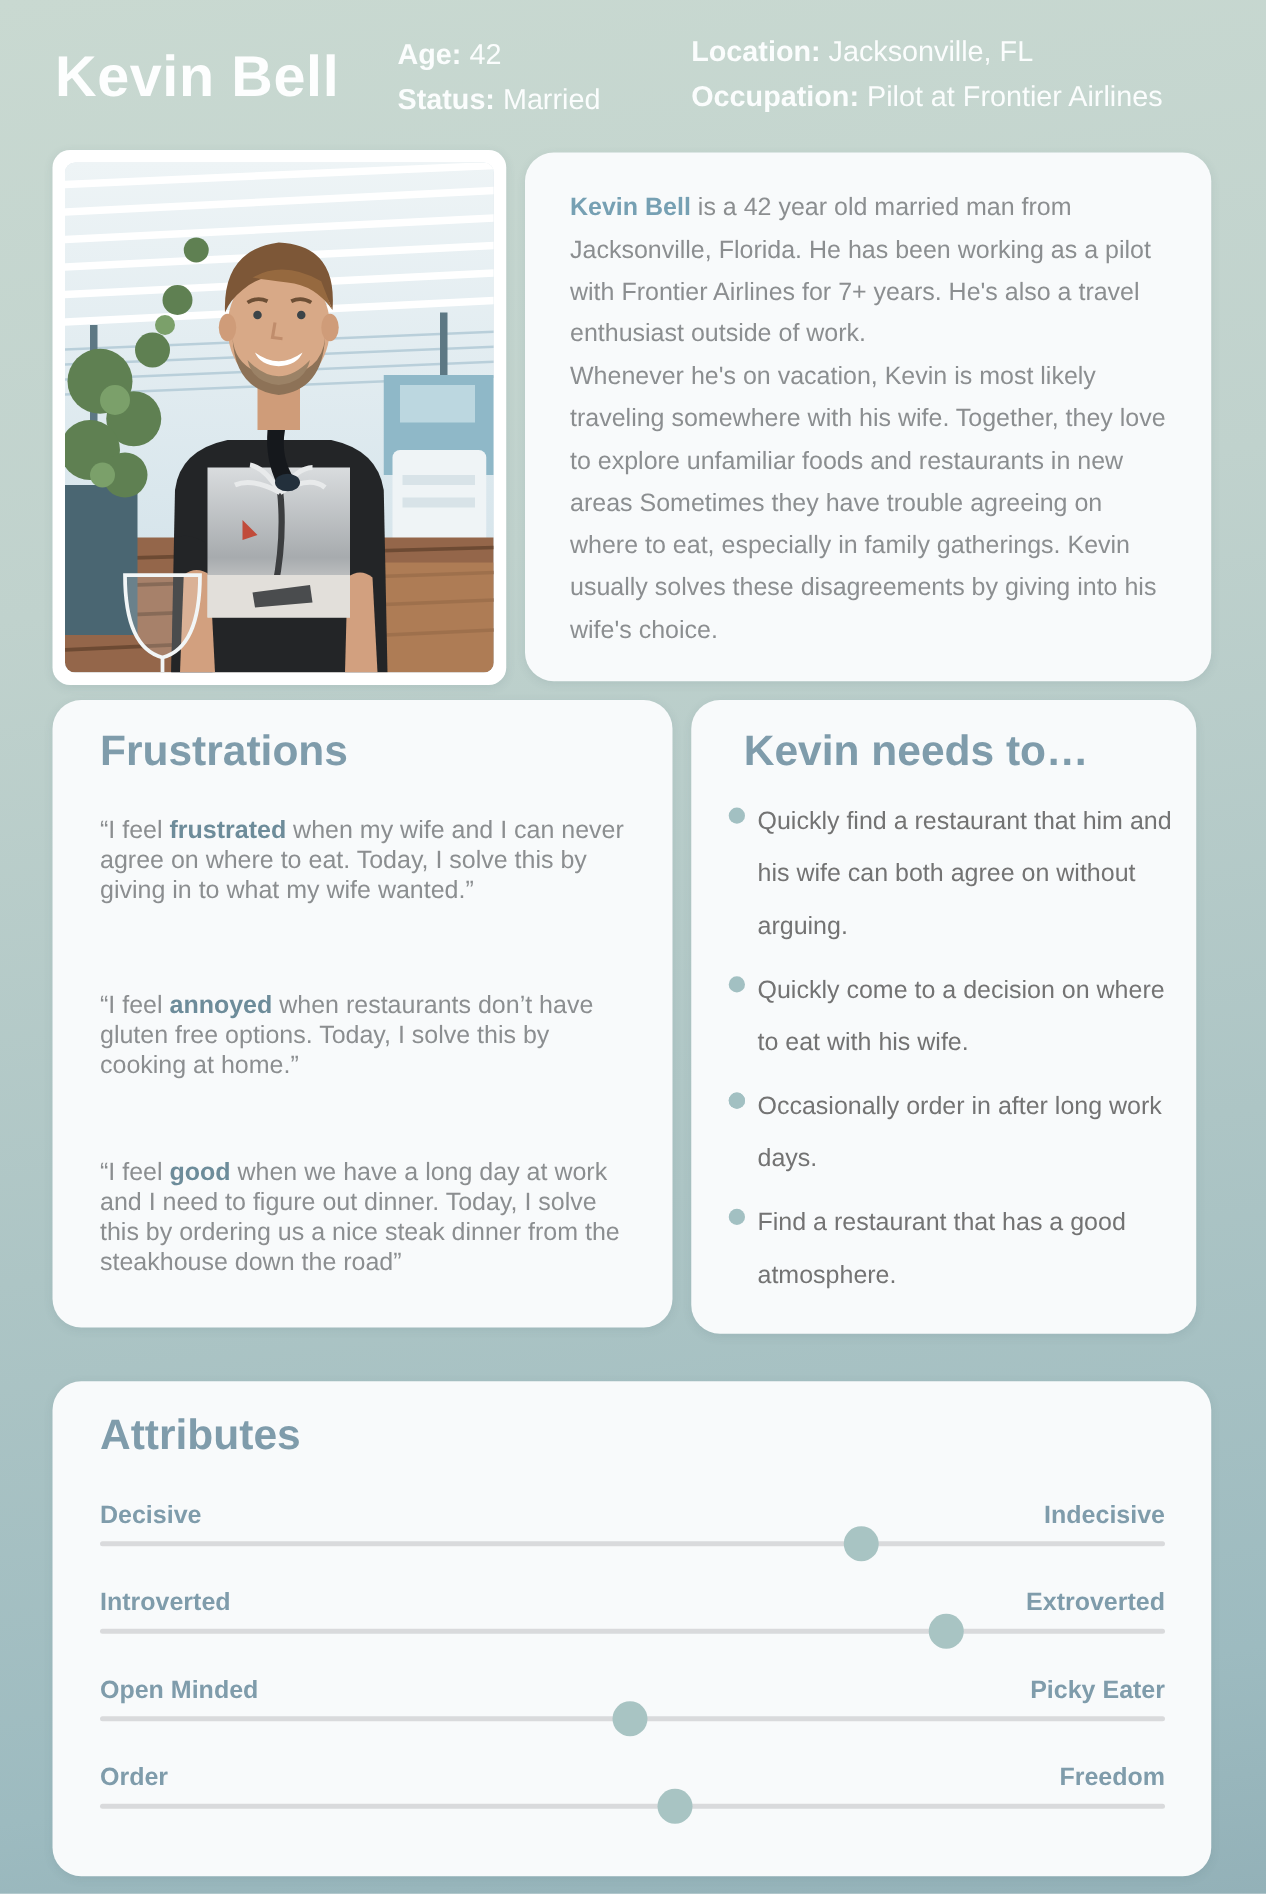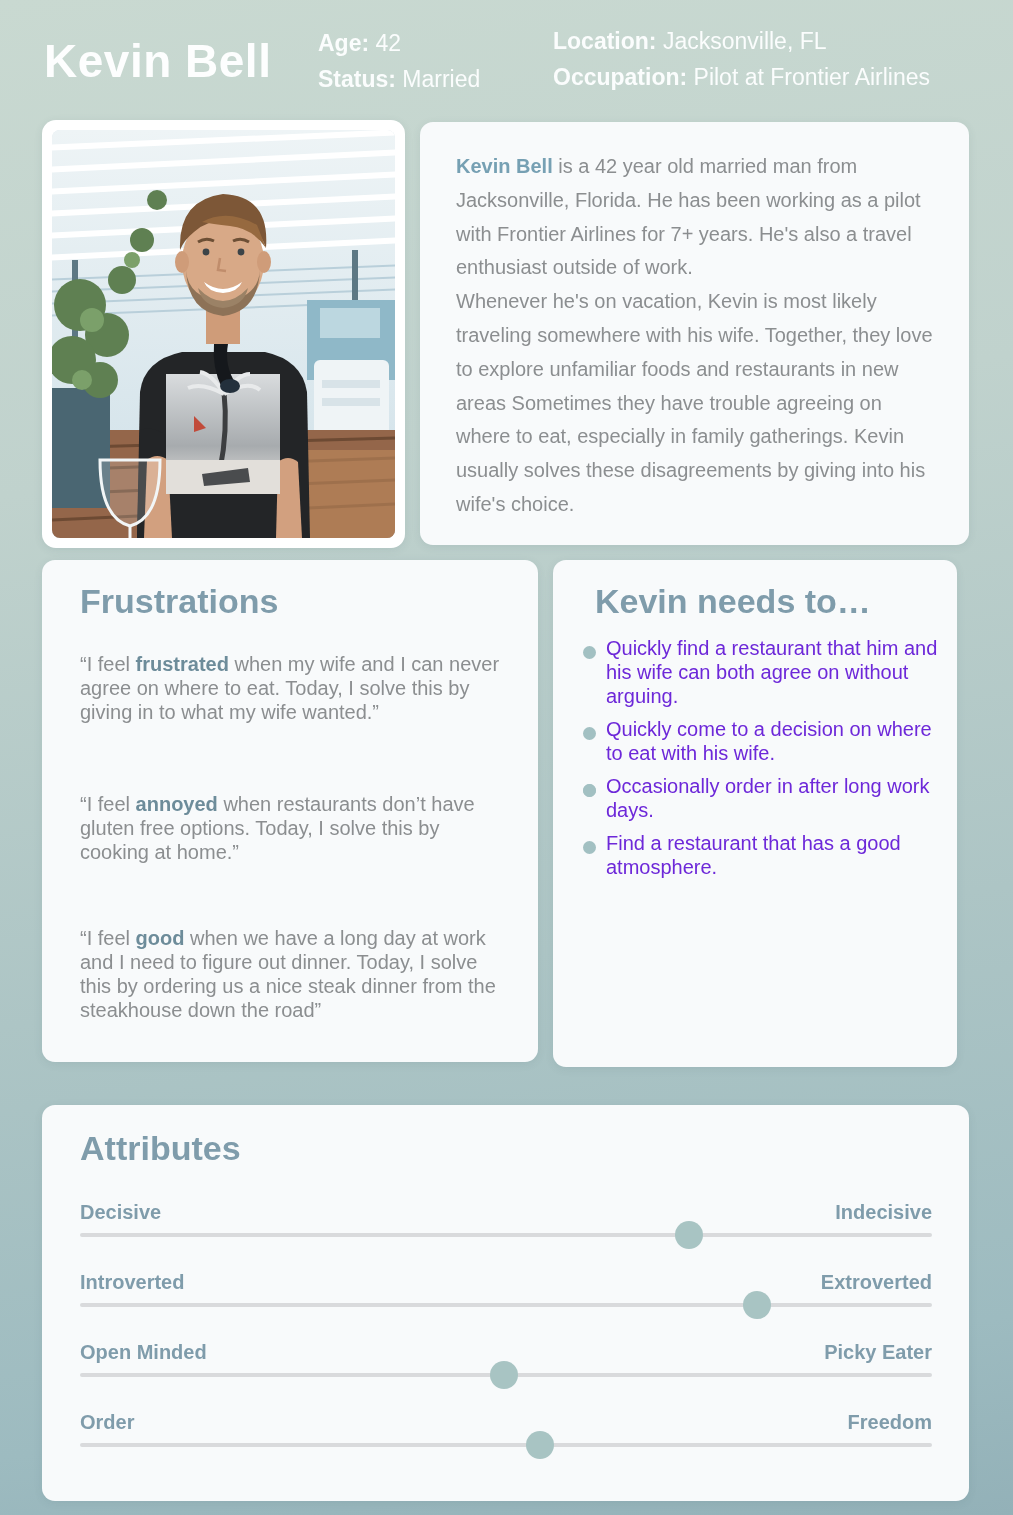--- a/index.html
+++ b/index.html
@@ -11,36 +11,36 @@
   
   .header{position:absolute;left:0;top:0;width:1013px;height:120px;}
   .persona-name{position:absolute;left:44px;top:34px;font-size:46px;font-weight:bold;color:#fdfefe;letter-spacing:.5px;}
   .hfield{position:absolute;font-size:23px;color:#fbfdfd;white-space:nowrap;}
   .hfield b{font-weight:bold;}
   .f-age{left:318px;top:30px;}
   .f-status{left:318px;top:66px;}
   .f-location{left:553px;top:28px;}
   .f-occupation{left:553px;top:64px;}
   
-  .card{position:absolute;background:#f8fafb;border-radius:13px;box-shadow:0 2px 8px rgba(60,90,100,.10);}
+  .card{position:absolute;background:#f8fafb;border-radius:23px;box-shadow:0 2px 8px rgba(60,90,100,.10);}
   .photo-card{left:42px;top:120px;width:363px;height:428px;background:#ffffff;border-radius:14px;}
   .photo-frame{position:absolute;left:10px;top:10px;width:343px;height:408px;border-radius:8px;overflow:hidden;background:#dfe9ee;}
   .bio-card{left:420px;top:122px;width:549px;height:423px;}
   .bio-text{position:absolute;left:36px;top:28px;width:482px;font-size:20px;line-height:33.8px;color:#8b8e90;}
   .hl-name{color:#76a0b3;font-weight:bold;}
   .frustrations-card{left:42px;top:560px;width:496px;height:502px;}
   .needs-card{left:553px;top:560px;width:404px;height:507px;}
   .card-title{margin:0;position:absolute;font-size:34px;font-weight:bold;color:#7f9cab;}
   .quote{position:relative;font-size:20px;line-height:24px;color:#8b8e90;width:424px;}
   .hl-word{color:#6d8c9a;font-weight:bold;}
   .q1{position:absolute;left:38px;top:72px;}
   .q2{position:absolute;left:38px;top:212px;}
   .q3{position:absolute;left:38px;top:346px;}
   .needs-list{position:absolute;left:30px;top:76px;margin:0;padding:0;list-style:none;width:366px;}
-  .needs-list li{position:relative;padding-left:23px;font-size:20px;line-height:24px;color:#6d28d9;margin-bottom:9px;}
+  .needs-list li{position:relative;padding-left:23px;font-size:20px;line-height:42px;color:#737373;margin-bottom:9px;}
   .bullet-dot{position:absolute;left:0;top:10px;width:13px;height:13px;border-radius:50%;background:#a2c0c2;}
   
   .attributes-card{left:42px;top:1077px;width:927px;height:396px;margin-top:28px;}
   .attr-title{left:38px;top:24px;}
   .slider-row{position:absolute;left:0;width:927px;height:70px;}
   .row-0{top:96px;} .row-1{top:166px;} .row-2{top:236px;} .row-3{top:306px;}
   .slider-label{position:absolute;top:0;font-size:20px;font-weight:bold;color:#7f9cab;}
   .label-left{left:38px;} .label-right{right:37px;text-align:right;}
   .slider-track{position:absolute;left:38px;right:37px;top:32px;height:4px;border-radius:2px;background:#d9dadc;}
   .slider-knob{position:absolute;top:2px;width:28px;height:28px;border-radius:50%;background:#a8c4c3;transform:translate(-50%,-50%);}

